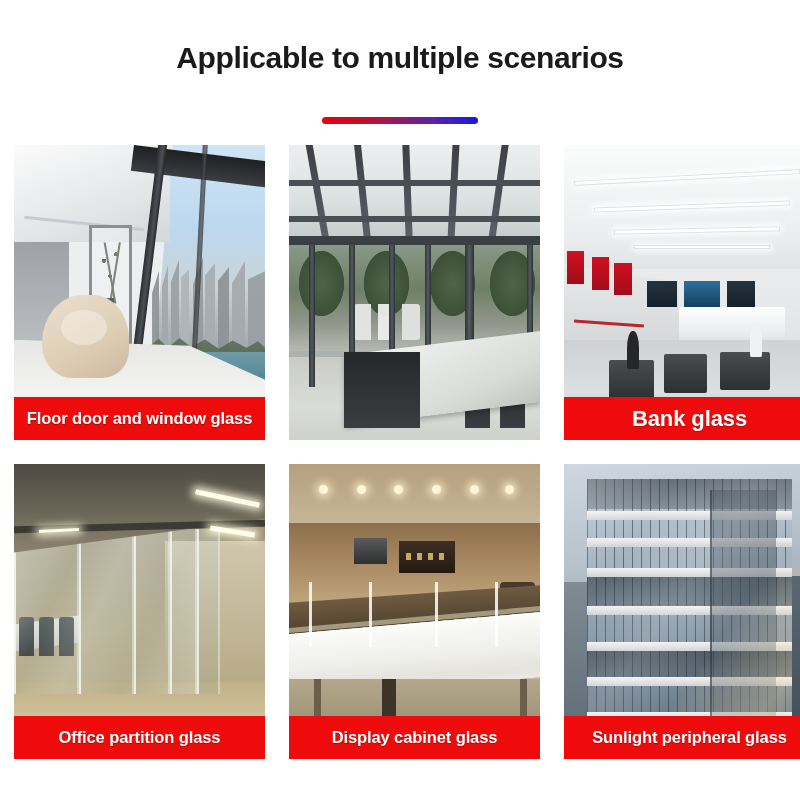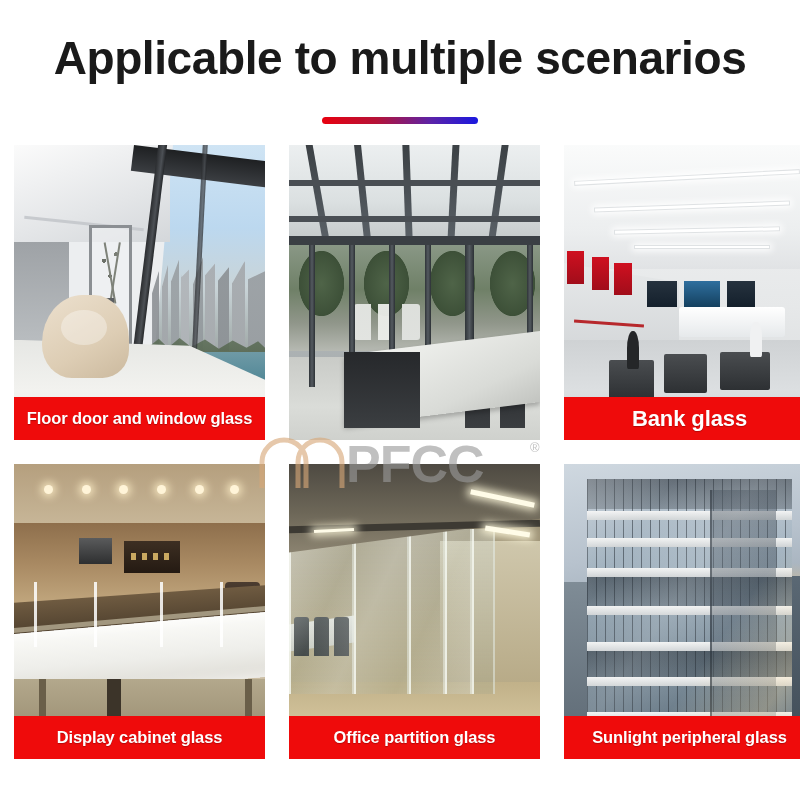--- a/index.html
+++ b/index.html
@@ -27,21 +27,21 @@
     width: 800px;
     height: 140px;
     text-align: center;
   }
 
   .page-title {
     position: absolute;
     left: 0;
     top: 34px;
     width: 800px;
-    font-size: 46px;
+    font-size: 30px;
     font-weight: bold;
     letter-spacing: -0.4px;
     color: #1a1a1a;
     line-height: 48px;
     white-space: nowrap;
   }
 
   .title-divider {
     position: absolute;
     left: 322px;
@@ -584,20 +584,45 @@
           <div class="bench b3"></div>
           <div class="personb"></div>
           <div class="person pp1"></div>
         </div>
       </div>
       <div class="caption large">Bank glass</div>
     </div>
 
     <div class="tile">
       <div class="tile-photo">
+        <div class="sc-off">
+          <div class="openspace"></div>
+          <div class="floor5"></div>
+          <div class="meeting-table"></div>
+          <div class="chairm cm1"></div>
+            <div class="chairm cm2"></div>
+          <div class="chairm cm3"></div>
+          <div class="glasspanel gp1"></div>
+            <div class="glasspanel gp2"></div>
+          <div class="glasspanel gp3"></div>
+            <div class="glasspanel gp4"></div>
+          <div class="glasspanel gp5"></div>
+          <div class="glass-reflect"></div>
+          <div class="soffit"></div>
+          <div class="beam"></div>
+          <div class="ceil-light ol1"></div>
+          <div class="ceil-light ol2"></div>
+          <div class="ceil-light ol3"></div>
+        </div>
+      </div>
+      <div class="caption">Office partition glass</div>
+    </div>
+
+    <div class="tile">
+      <div class="tile-photo">
         <div class="sc-cab">
           <div class="shopceil"></div>
           <div class="dl l1"></div>
             <div class="dl l2"></div>
             <div class="dl l3"></div>
           <div class="dl l4"></div>
             <div class="dl l5"></div>
             <div class="dl l6"></div>
           <div class="backwall"></div>
           <div class="tv"></div>
@@ -614,45 +639,20 @@
           <div class="base-div bd1"></div>
           <div class="base-div bd2"></div>
           <div class="base-div bd3"></div>
         </div>
       </div>
       <div class="caption">Display cabinet glass</div>
     </div>
 
     <div class="tile">
       <div class="tile-photo">
-        <div class="sc-off">
-          <div class="openspace"></div>
-          <div class="floor5"></div>
-          <div class="meeting-table"></div>
-          <div class="chairm cm1"></div>
-            <div class="chairm cm2"></div>
-          <div class="chairm cm3"></div>
-          <div class="glasspanel gp1"></div>
-            <div class="glasspanel gp2"></div>
-          <div class="glasspanel gp3"></div>
-            <div class="glasspanel gp4"></div>
-          <div class="glasspanel gp5"></div>
-          <div class="glass-reflect"></div>
-          <div class="soffit"></div>
-          <div class="beam"></div>
-          <div class="ceil-light ol1"></div>
-          <div class="ceil-light ol2"></div>
-          <div class="ceil-light ol3"></div>
-        </div>
-      </div>
-      <div class="caption">Office partition glass</div>
-    </div>
-
-    <div class="tile">
-      <div class="tile-photo">
         <div class="sc-bld">
           <div class="skyglow"></div>
           <div class="neighbour-l"></div>
           <div class="neighbour"></div>
           <div class="tower">
             <div class="verts"></div>
             <div class="darkband db1"></div>
             <div class="darkband db2"></div>
             <div class="darkband db3"></div>
             <div class="floorband fb1"></div>
@@ -665,26 +665,14 @@
             <div class="rightwing"></div>
             <div class="reflect"></div>
           </div>
         </div>
       </div>
       <div class="caption">Sunlight peripheral glass</div>
     </div>
 
   </div>
 
-  <div class="watermark">
-    <svg viewBox="0 0 292 56" xmlns="http://www.w3.org/2000/svg">
-
-      <g fill="none" stroke="#d8a878" stroke-width="5">
-        <path d="M4 54 L4 28 A22 22 0 0 1 48 28 L48 54"></path>
-        <path d="M40 54 L40 28 A22 22 0 0 1 84 28 L84 54"></path>
-      </g>
-
-      <text x="88" y="48" font-family="Liberation Sans, sans-serif" font-size="52" font-weight="bold" letter-spacing="-1" fill="#9a9a9a">PFCC</text>
-      <text x="272" y="18" font-family="Liberation Sans, sans-serif" font-size="13" fill="#9a9a9a">®</text>
-    </svg>
-  </div>
 
 </div>
 
 </body></html>

